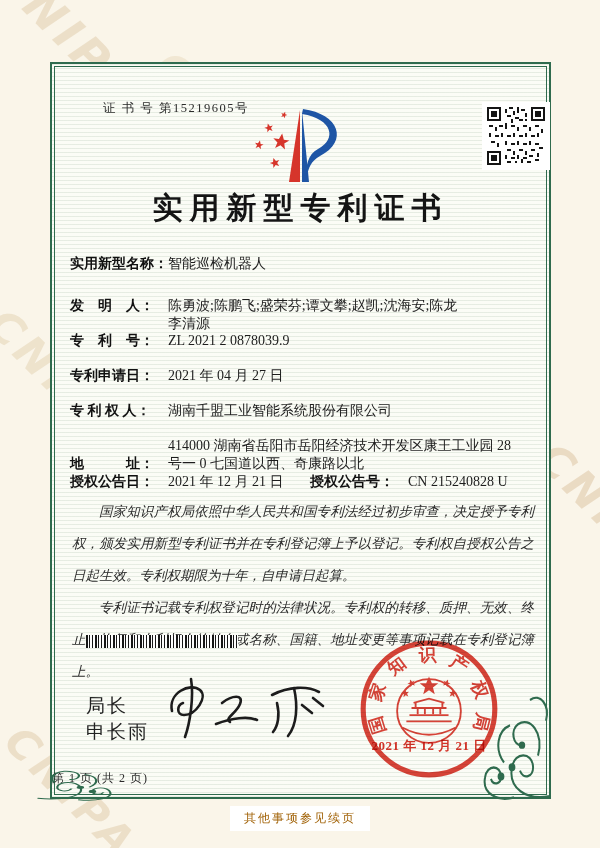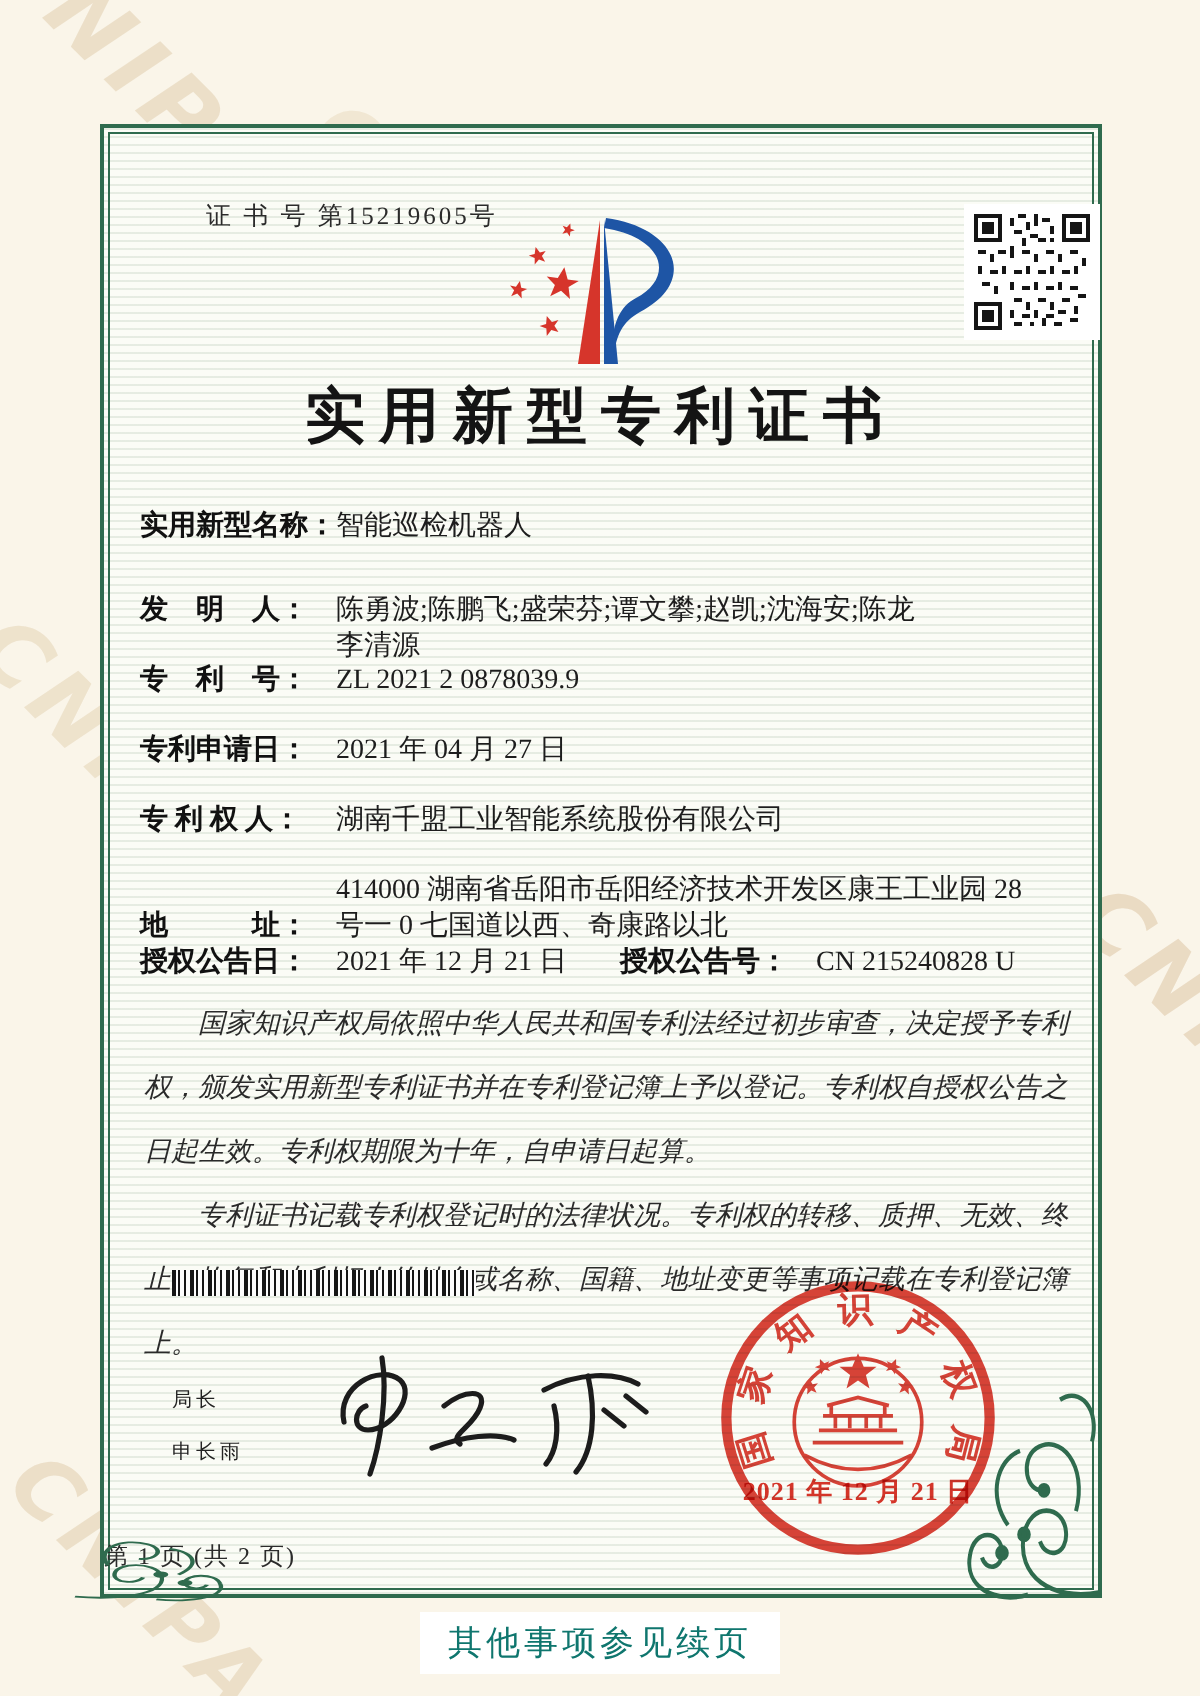--- a/index.html
+++ b/index.html
@@ -21,30 +21,30 @@
   .lab{font-weight:bold;width:98px;flex:none;white-space:nowrap;color:#111;}
   .val{color:#1d1d1d;}
   .val span{display:block;}
   .pairgap{margin-left:14px;}
   .valw{width:128px;flex:none;}
   .bodytext{left:20px;top:432px;width:462px;font-size:13.5px;line-height:32px;
             text-align:justify;color:#2a2a2a;font-style:italic;}
   .bodytext p{margin:0;text-indent:2em;}
   .barcode{left:34px;top:571px;width:152px;height:13px;
     background-image:repeating-linear-gradient(90deg,#161616 0 2px,#fdfdfd 2px 3px,#161616 3px 4px,#fdfdfd 4px 6px,#161616 6px 7px,#fdfdfd 7px 9px);}
-  .officer{left:34px;font-family:"DejaVu Sans","Liberation Sans",sans-serif;font-size:10px;
+  .officer{left:34px;font-family:"DejaVu Sans","Liberation Sans",sans-serif;font-size:19px;
            font-weight:500;color:#222;letter-spacing:2px;}
   .sig{left:104px;top:608px;width:180px;height:76px;}
   .seal{left:305px;top:573px;width:144px;height:144px;mix-blend-mode:multiply;opacity:.93;}
   .sealdate{left:305px;top:673px;width:144px;text-align:center;font-size:13px;font-weight:bold;
             color:#d8352a;letter-spacing:.5px;mix-blend-mode:multiply;}
   .pageno{left:0;top:706px;width:100%;text-align:left;font-size:12px;color:#2b2b2b;letter-spacing:1px;}
   .orn{pointer-events:none;}
   .cont{position:absolute;left:50%;top:806px;transform:translateX(-50%);background:#ffffff;
-        padding:4px 14px;font-size:17px;color:#0f766e;letter-spacing:2px;white-space:nowrap;}
+        padding:4px 14px;font-size:12px;color:#a16207;letter-spacing:2px;white-space:nowrap;}
 </style>
 </head>
 <body>
 
 <div class="page">
 
   <div class="wm" style="left:-22px;top:6px;font-size:46px;color:rgba(226,209,178,.60);">CNIPA</div>
   <div class="wm" style="left:140px;top:92px;font-size:40px;color:rgba(230,214,184,.45);">CNIPA</div>
   <div class="wm" style="left:382px;top:242px;font-size:40px;color:rgba(229,211,180,.55);">CNIPA</div>
   <div class="wm" style="left:-30px;top:352px;font-size:44px;color:rgba(228,211,180,.55);">CNIPA</div>

